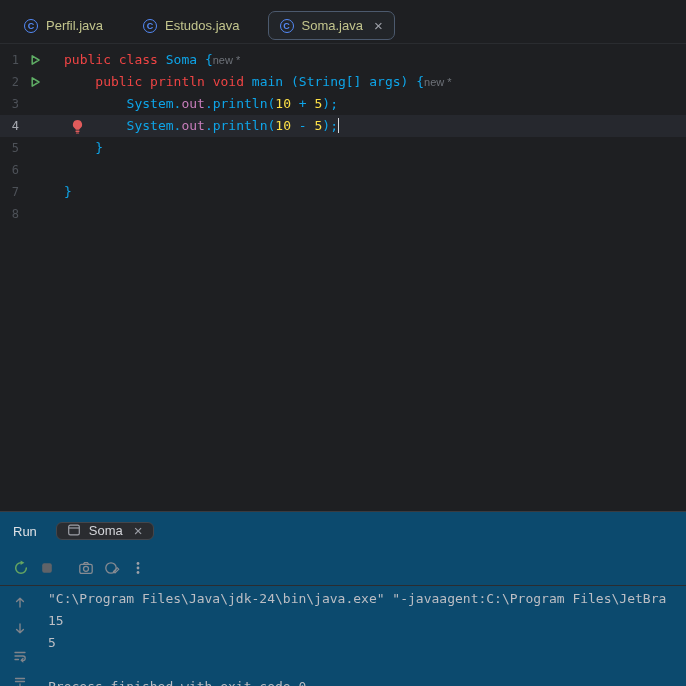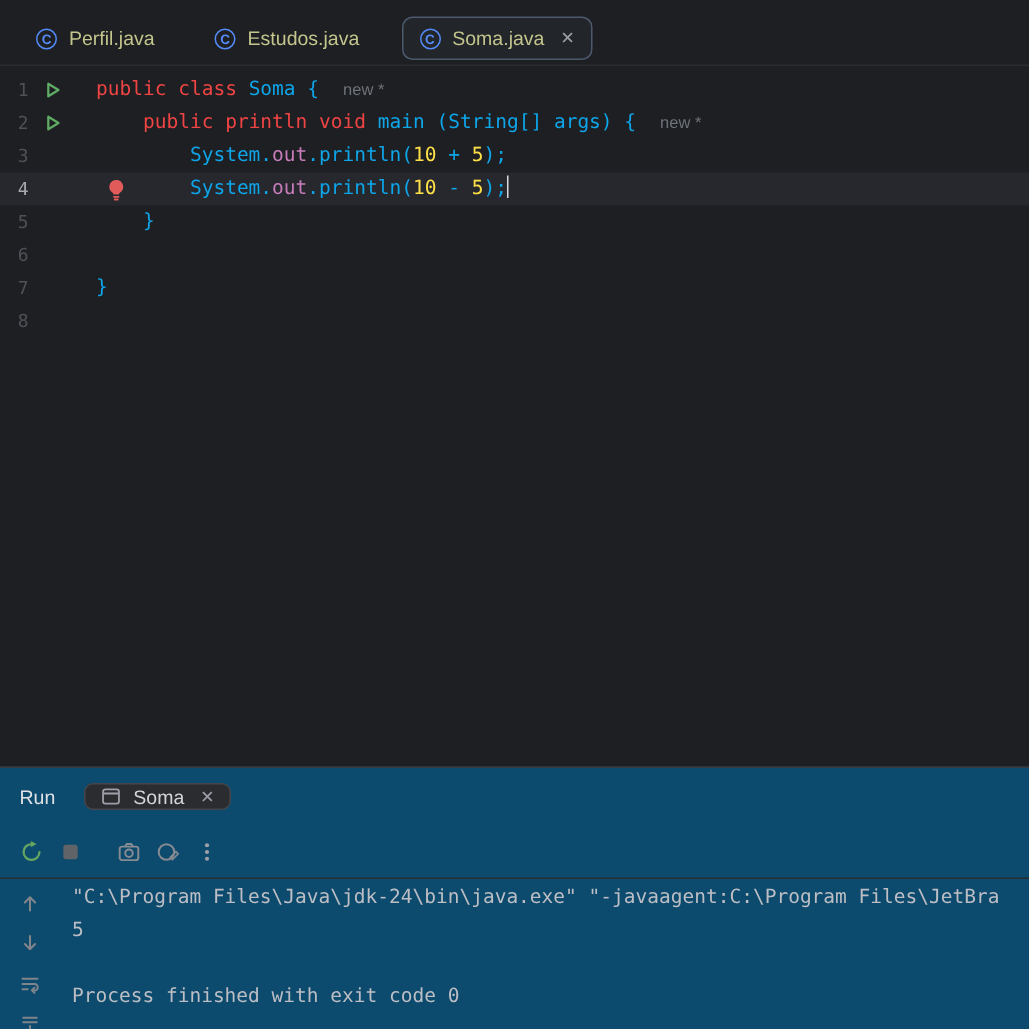--- a/index.html
+++ b/index.html
@@ -17,27 +17,27 @@
   .code-row.current{background:#26282e}
   .lnum{flex:none;width:19px;text-align:right;color:#4d5158;font-size:12px}
   .code-row.current .lnum{color:#a6a9b0}
   .gicon{flex:none;width:16px;margin-left:8px;display:flex;align-items:center;justify-content:center}
   .code{margin-left:21px;white-space:pre}
   .tk-kw{color:#ef4444}
   .tk-pl{color:#0ea5e9}
   .tk-fn{color:#0ea5e9}
   .tk-fd{color:#c77dbb;}
   .tk-nm{color:#fde047}
-  .hint{color:#6e7279;font-size:11px;margin-left:16px;font-family:"Liberation Sans",sans-serif}
+  .hint{color:#6e7279;font-size:11px;margin-left:0;font-family:"Liberation Sans",sans-serif}
   .caret{display:inline-block;width:1.5px;height:15px;background:#d8dade;vertical-align:-3px}
   .bulb{position:absolute;left:71px;top:4px;line-height:0}
   .runpanel{flex:none;height:175px;border-top:1px solid #393b40;display:flex;flex-direction:column;background:#0c4a6e}
   .run-header{height:38px;flex:none;display:flex;align-items:center;padding-left:13px;gap:19px}
   .run-title{font-size:13px;color:#dfe1e5}
-  .run-tab{display:flex;align-items:center;gap:8px;height:18px;padding:0 10px;border-radius:6px;background:#2a2c30;border:1px solid #44464b;font-size:13px;color:#d3d5da}
+  .run-tab{display:flex;gap:8px;height:18px;padding:0 10px;border-radius:6px;background:#2a2c30;border:1px solid #44464b;font-size:13px;color:#d3d5da}
   .run-tab-icon{line-height:0}
   .run-toolbar{height:36px;flex:none;display:flex;align-items:center;padding-left:13px;gap:10px;border-bottom:1px solid #2a2c30}
   .tb-icon{width:16px;height:16px;line-height:0;display:flex;align-items:center;justify-content:center}
   .tb-icon:nth-child(3){margin-left:13px}
   .console{flex:1;display:flex;overflow:hidden;font-family:"DejaVu Sans Mono",monospace;font-size:13px}
   .console-gutter{flex:none;width:40px;display:flex;flex-direction:column;align-items:center;padding-top:9px;gap:13px}
   .cg-icon{width:14px;height:14px;line-height:0}
   .console-lines{flex:1;overflow:hidden;padding-left:8px;padding-top:2px;color:#bcbec4}
   .console-line{height:22px;line-height:22px;white-space:pre}
 </style>
@@ -136,19 +136,20 @@
             </svg></span>
           <span class="cg-icon"><svg width="14" height="14" viewBox="0 0 14 14">
               <path d="M2 3.5 H12 M2 7 H10 a2.2 2.2 0 0 1 0 4.4 H8.6 M2 10.5 H5.5 M10 9.5 L8.2 11.2 L10 12.9" fill="none" stroke="#80848b" stroke-width="1.3" stroke-linecap="round" stroke-linejoin="round"></path>
             </svg></span>
           <span class="cg-icon"><svg width="14" height="14" viewBox="0 0 14 14">
               <path d="M2.5 2.5 H11.5 M2.5 5.5 H11.5 M7 8 V12.5 M4.4 10.4 L7 13 L9.6 10.4" fill="none" stroke="#80848b" stroke-width="1.3" stroke-linecap="round" stroke-linejoin="round"></path>
             </svg></span>
         </div>
       <div class="console-lines">
           <div class="console-line">"C:\Program Files\Java\jdk-24\bin\java.exe" "-javaagent:C:\Program Files\JetBra</div>
+          <div class="console-line">15</div>
           <div class="console-line">5</div>
           <div class="console-line"></div>
           <div class="console-line">Process finished with exit code 0</div>
         </div>
     </div>
   </div>
 </div>
 
 </body></html>

